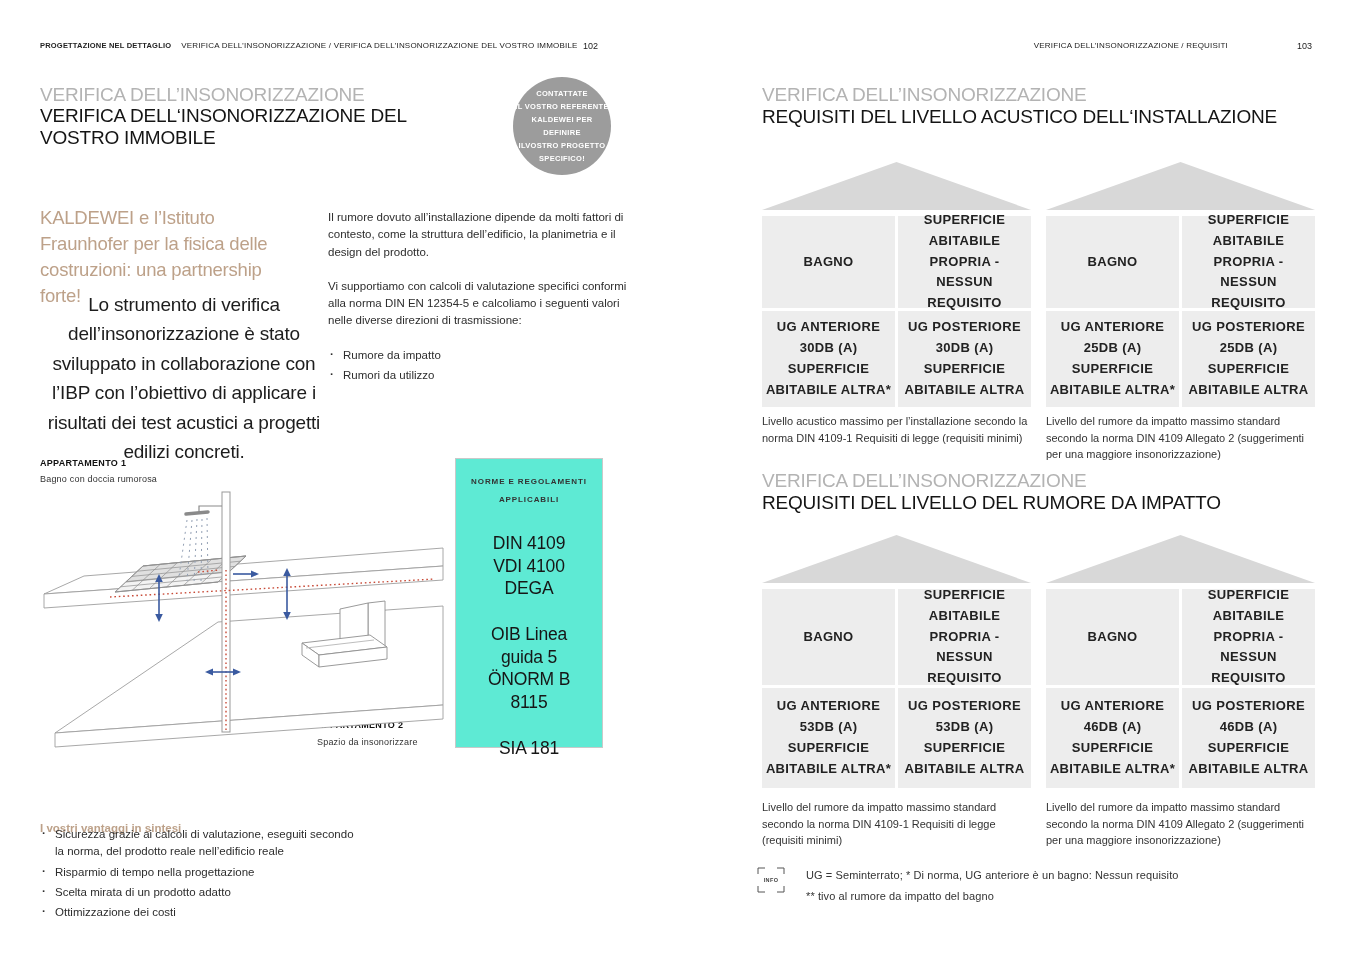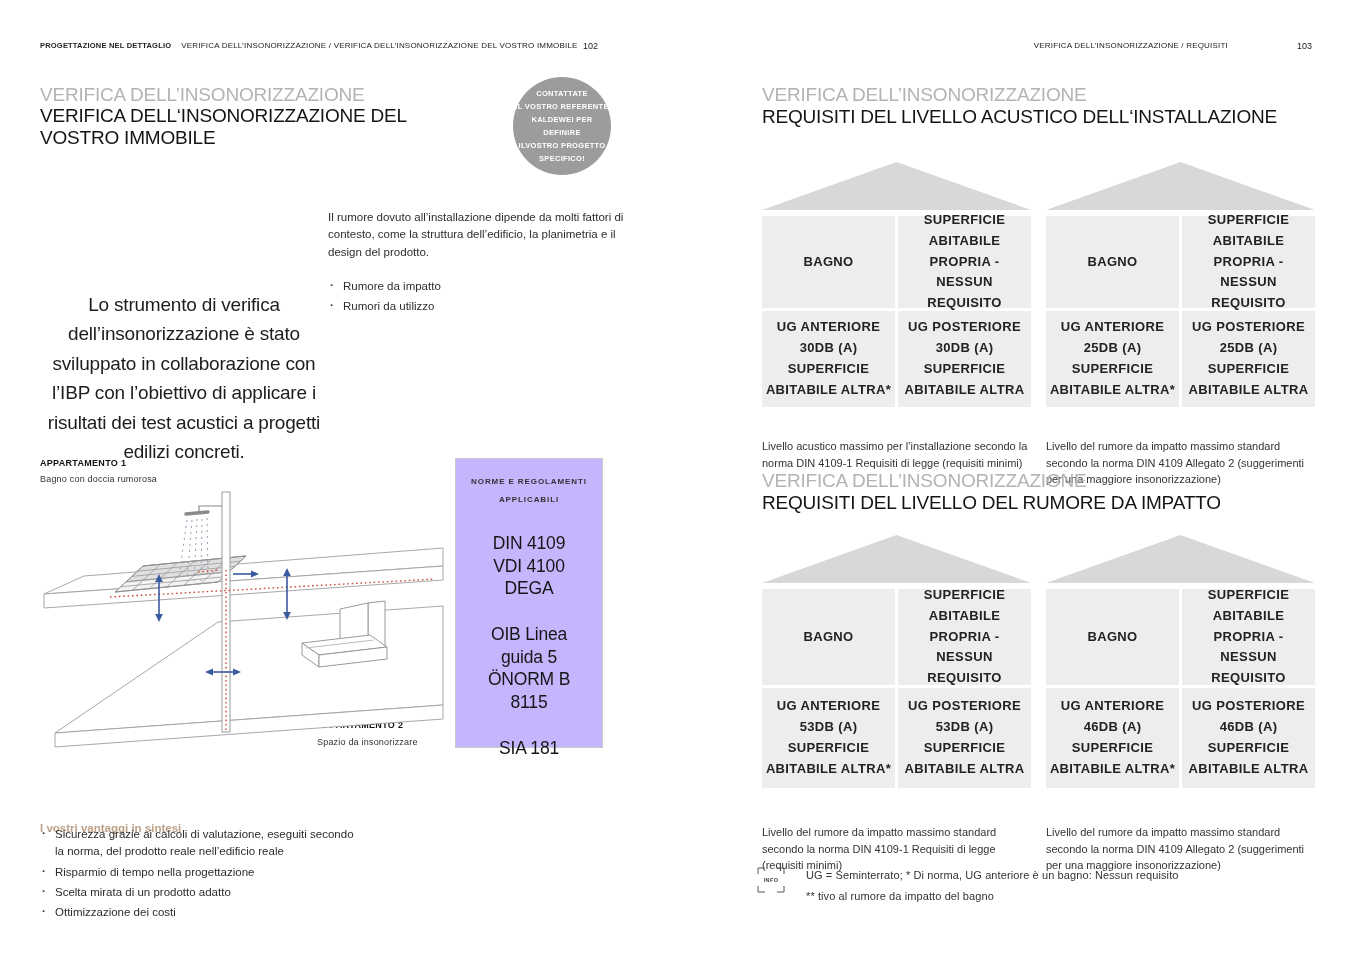--- a/index.html
+++ b/index.html
@@ -28,35 +28,35 @@
   .bodycol p{margin:0 0 17px 0;}
   ul.dots{list-style:none;margin:0;padding:0;}
   ul.dots li{position:relative;padding-left:15px;margin-bottom:3px;}
   ul.dots li:before{content:"\00B7";position:absolute;left:2px;top:-1px;font-weight:bold;color:#2d2d2d;}
 
   
   .dlabel{font-size:9px;font-weight:bold;color:#111;letter-spacing:.3px;}
   .dcap{font-size:9px;color:#333;letter-spacing:.2px;}
 
   
-  .norms{border:1px solid #c9c9c9;background:#c4b5fd;text-align:center;}
+  .norms{border:1px solid #c9c9c9;background:#5eead4;text-align:center;}
   .norms-title{font-size:8px;font-weight:bold;color:#333;letter-spacing:.9px;line-height:2.2;margin-top:14px;white-space:pre-line;}
   .norm-group{font-size:17.5px;color:#161616;line-height:1.28;margin-top:24px;letter-spacing:-0.2px;}
 
   
   .adv-title{font-size:11.5px;font-weight:bold;color:#bda189;margin-top:24px;}
 
   
   .house{width:269px;}
   .hgrid{display:grid;grid-template-columns:133px 133px;gap:3px;margin-top:2px;}
   .g1{grid-template-rows:92px 96px;}
   .g2{grid-template-rows:96px 100px;}
   .cell{background:#ededed;display:flex;align-items:center;justify-content:center;text-align:center;
         font-size:13px;font-weight:bold;color:#222;letter-spacing:.35px;line-height:1.6;white-space:pre-line;}
-  .cap{font-size:11px;color:#333;line-height:1.5;width:272px;margin-top:25px;}
+  .cap{font-size:11px;color:#333;line-height:1.5;width:272px;}
 
   
   .fnote{font-size:11px;color:#333;letter-spacing:.1px;}
   .fnote .l2{margin-top:9px;}
   .info-label{font-size:5.5px;font-weight:bold;color:#444;letter-spacing:.4px;}
 </style>
 </head>
 <body>
 
 <div class="canvas">
@@ -69,24 +69,26 @@
   <div class="abs kicker" style="left:40px;top:84px;">VERIFICA DELL’INSONORIZZAZIONE</div>
   <div class="abs h1" style="left:40px;top:105px;width:420px;">VERIFICA DELL‘INSONORIZZAZIONE DEL
 VOSTRO IMMOBILE</div>
 
   <div class="abs badge" style="left:513px;top:77px;">CONTATTATE
 IL VOSTRO REFERENTE
 KALDEWEI PER DEFINIRE
 ILVOSTRO PROGETTO
 SPECIFICO!</div>
 
+  <div class="abs lead" style="left:40px;top:205px;width:262px;">KALDEWEI e l’Istituto Fraunhofer per la fisica delle costruzioni: una partnership forte!</div>
   <div class="abs statement" style="left:40px;top:290px;width:288px;text-align:center;">Lo strumento di verifica dell’insonorizzazione è stato sviluppato in collaborazione con l’IBP con l’obiettivo di applicare i risultati dei test acustici a progetti edilizi concreti.</div>
 
   <div class="abs bodycol" style="left:328px;top:209px;width:306px;">
     <p>Il rumore dovuto all’installazione dipende da molti fattori di contesto, come la struttura dell’edificio, la planimetria e il design del prodotto.</p>
+    <p>Vi supportiamo con calcoli di valutazione specifici conformi alla norma DIN EN 12354-5 e calcoliamo i seguenti valori nelle diverse direzioni di trasmissione:</p>
     <ul class="dots">
       <li>Rumore da impatto</li>
       <li>Rumori da utilizzo</li>
     </ul>
   </div>
 
   <div class="abs dlabel" style="left:40px;top:458px;">APPARTAMENTO 1</div>
   <div class="abs dcap" style="left:40px;top:474px;">Bagno con doccia rumorosa</div>
   <div class="abs dlabel" style="left:317px;top:720px;">APPARTAMENTO 2</div>
   <div class="abs dcap" style="left:317px;top:737px;">Spazio da insonorizzare</div>

